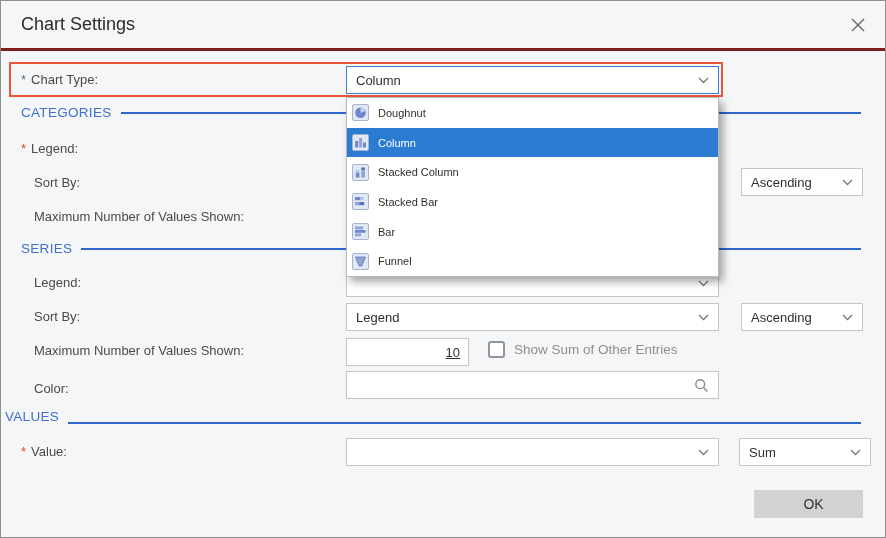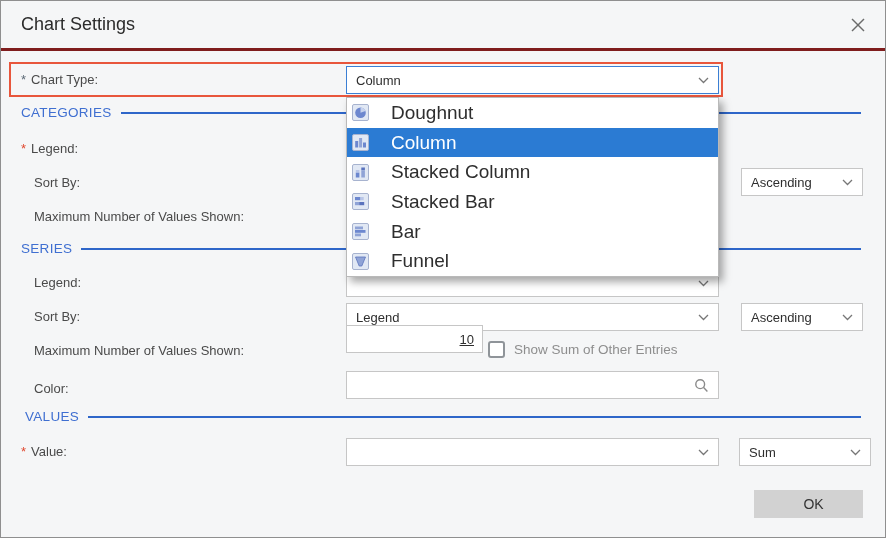--- a/index.html
+++ b/index.html
@@ -25,22 +25,22 @@
   .req.filled{color:#5d6a76;}
   .section-head{display:flex;align-items:center;}
   .section-head .txt{font-size:13.5px;color:#3f6fd1;letter-spacing:.3px;}
   .section-head .line{flex:1;height:2px;background:#2e66c9;margin-left:9px;}
   
   .hl-box{left:8px;top:61px;width:714px;height:35px;border:2px solid #e8563c;background:transparent;}
   
   .ddlist{left:345px;top:96px;width:373px;height:180px;background:#fff;
     border:1px solid #b9b9b9;box-shadow:4px 5px 8px rgba(0,0,0,.35);z-index:20;
     display:flex;flex-direction:column;}
-  .opt{flex:1;display:flex;align-items:center;gap:22px;padding-left:5px;
-    font-size:19px;color:#2e2e2e;cursor:pointer;}
+  .opt{flex:1;display:flex;align-items:center;gap:9px;padding-left:5px;
+    font-size:11px;color:#2e2e2e;cursor:pointer;}
   .opt.selected{background:#2b7bd3;color:#fff;}
   .opt .ic{width:17px;height:17px;flex:0 0 17px;display:flex;}
   
   .checkbox{width:17px;height:17px;background:#fff;border:2px solid #8f9499;
     border-radius:3px;cursor:pointer;}
   .gray-label{font-size:13.5px;color:#8e8e8e;white-space:nowrap;cursor:pointer;}
   
   .ok-btn{left:753px;top:489px;width:109px;height:28px;background:#d2d2d2;border:none;
     font-size:14px;color:#333;display:flex;align-items:center;justify-content:center;
     cursor:pointer;font-family:"Liberation Sans",sans-serif;padding-left:16px;}
@@ -107,33 +107,33 @@
       <polyline points="1,1 5.5,5.5 10,1" fill="none" stroke="#777" stroke-width="1.3"></polyline>
     </svg>
   </div>
   <div class="abs combo" style="left:740px;top:302px;width:122px;">
     <span>Ascending</span>
     <svg class="chev" width="11" height="7" viewBox="0 0 11 7">
       <polyline points="1,1 5.5,5.5 10,1" fill="none" stroke="#777" stroke-width="1.3"></polyline>
     </svg>
   </div>
   <span class="abs label" style="left:33px;top:342px;">Maximum Number of Values Shown:</span>
-  <input class="abs txtinput num" style="left: 345px; top: 324px; width: 137px; text-decoration: underline;" value="10">
+  <input class="abs txtinput num" style="left: 345px; top: 337px; width: 123px; text-decoration: underline;" value="10">
   <div class="abs checkbox" style="left:487px;top:340px;"></div>
   <span class="abs gray-label" style="left:513px;top:341px;">Show Sum of Other Entries</span>
   <span class="abs label" style="left:33px;top:380px;">Color:</span>
   <div class="abs combo" style="left:345px;top:370px;width:373px;">
     <span></span>
     <svg class="chev" width="15" height="15" viewBox="0 0 15 15">
       <circle cx="6.2" cy="6.2" r="4.4" fill="none" stroke="#8a8a8a" stroke-width="1.4"></circle>
       <line x1="9.6" y1="9.6" x2="13.4" y2="13.4" stroke="#8a8a8a" stroke-width="1.4"></line>
     </svg>
   </div>
 
-  <div class="abs section-head" style="left:24px;top:408px;right:24px;">
+  <div class="abs section-head" style="left:4px;top:408px;right:24px;align-items:flex-end;">
     <span class="txt">VALUES</span>
     <div class="line"></div>
   </div>
   <div class="abs" style="left:20px;top:443px;display:flex;">
     <span class="req">*</span>
     <span class="label">Value:</span>
   </div>
   <div class="abs combo" style="left:345px;top:437px;width:373px;">
     <span></span>
     <svg class="chev" width="11" height="7" viewBox="0 0 11 7">

